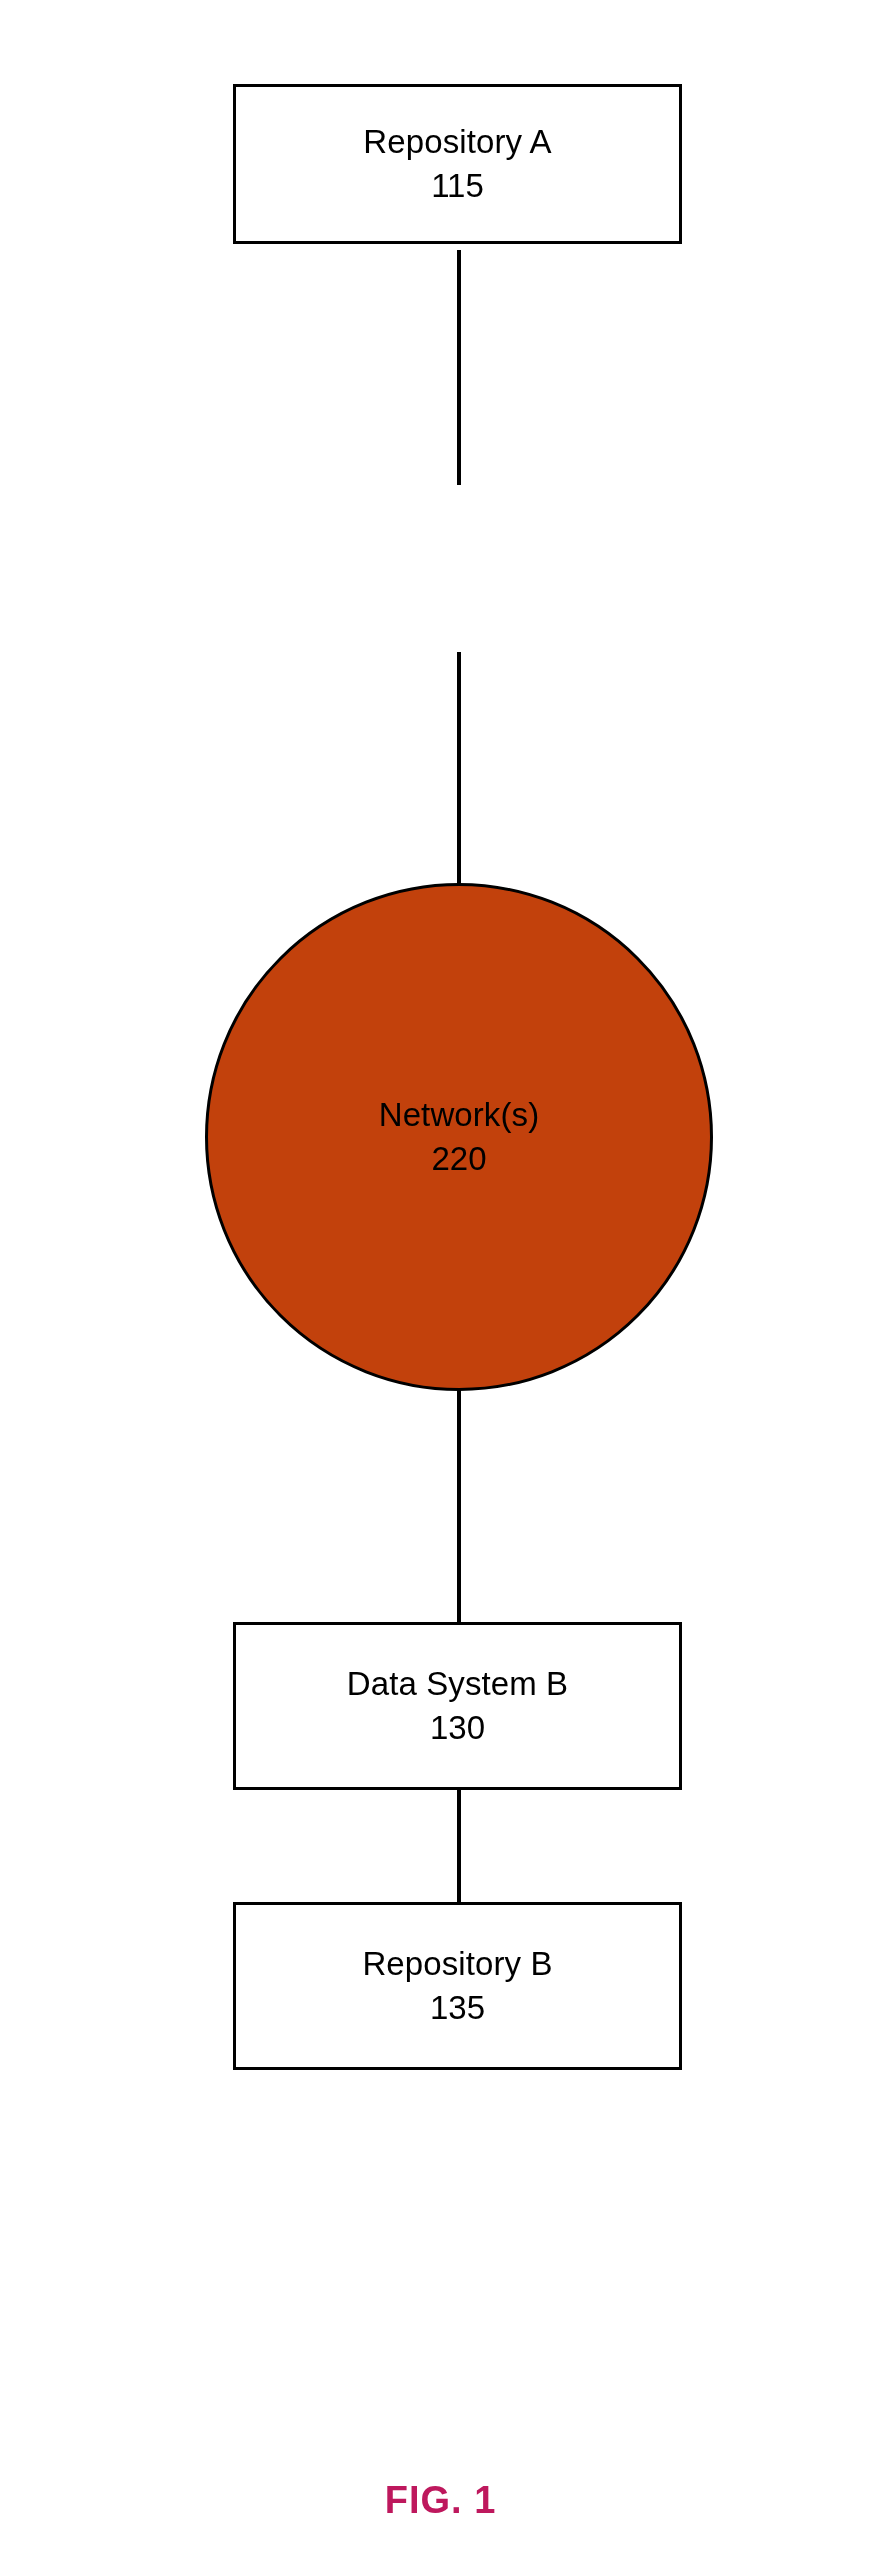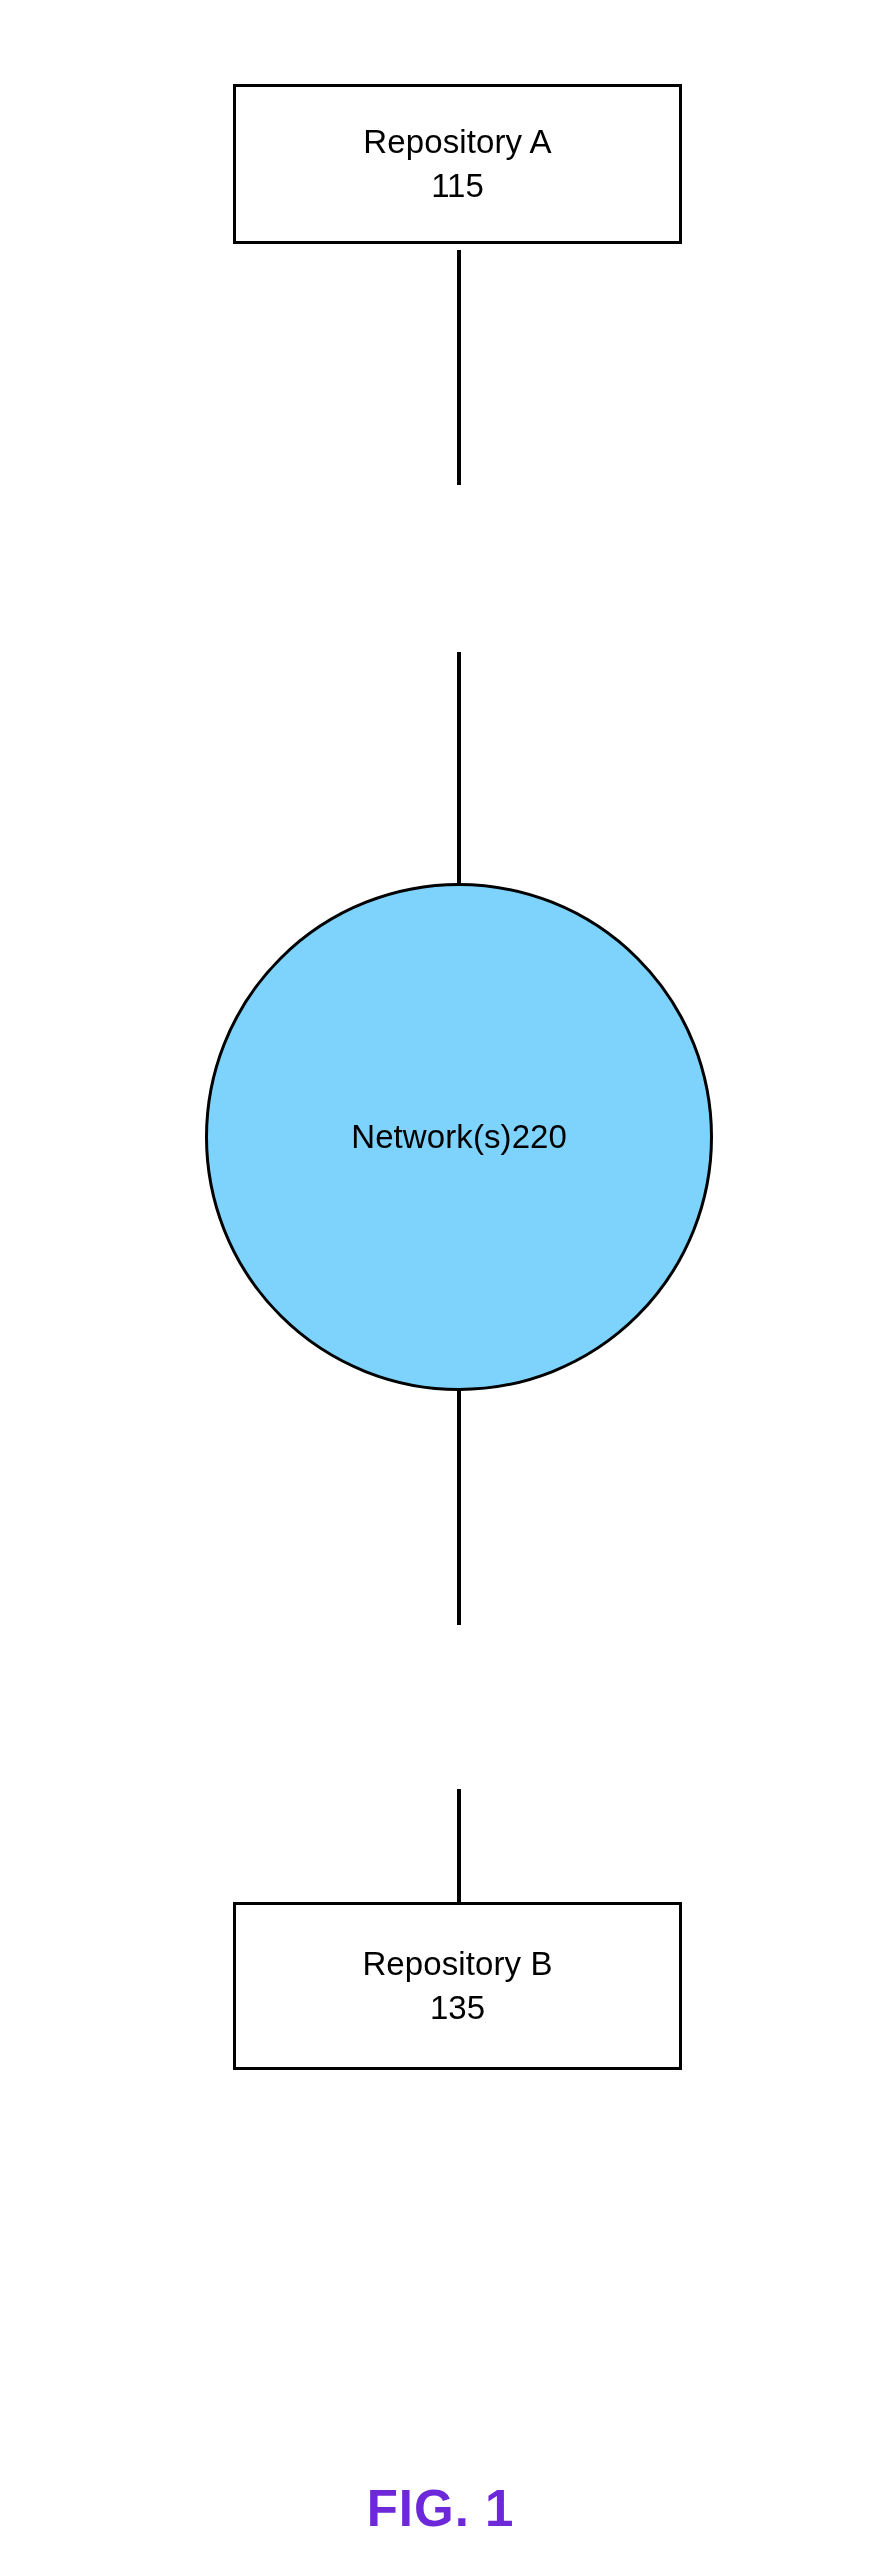--- a/index.html
+++ b/index.html
@@ -35,23 +35,23 @@
     align-items: center;
     justify-content: center;
     z-index: 2;
   }
 
   .node-circle {
     position: absolute;
     box-sizing: border-box;
     border: 3.8px solid #000000;
     border-radius: 50%;
-    background: #7dd3fc;
+    background: #c2410c;
     display: flex;
-    flex-direction: row;
+    flex-direction: column;
     align-items: center;
     justify-content: center;
     z-index: 2;
   }
 
   .node-label {
     font-size: 33px;
     line-height: 44px;
     letter-spacing: 0.1px;
     color: #000000;
@@ -84,24 +84,24 @@
   #connector-2 { left: 457px; top: 652px;  height: 236px; }
   #connector-3 { left: 457px; top: 1385px; height: 240px; }
   #connector-4 { left: 457px; top: 1789px; height: 235px; }
 
   #figure-caption {
     position: absolute;
     left: 0;
     top: 2479px;
     width: 881px;
     text-align: center;
-    font-size: 51px;
+    font-size: 38px;
     font-weight: bold;
     letter-spacing: 1px;
-    color: #6d28d9;
+    color: #be185d;
   }
 </style>
 </head>
 <body>
 
 <div id="figure-canvas">
 
   <div class="node-box" id="box-repository-a">
     <div class="node-label">Repository A</div>
     <div class="node-ref">115</div>
@@ -112,20 +112,24 @@
 
   <div class="connector" id="connector-2"></div>
 
   <div class="node-circle" id="circle-network">
     <div class="node-label">Network(s)</div>
     <div class="node-ref">220</div>
   </div>
 
   <div class="connector" id="connector-3"></div>
 
+  <div class="node-box" id="box-data-system-b">
+    <div class="node-label">Data System B</div>
+    <div class="node-ref">130</div>
+  </div>
 
   <div class="connector" id="connector-4"></div>
 
   <div class="node-box" id="box-repository-b">
     <div class="node-label">Repository B</div>
     <div class="node-ref">135</div>
   </div>
 
   <div id="figure-caption">FIG. 1</div>
 

